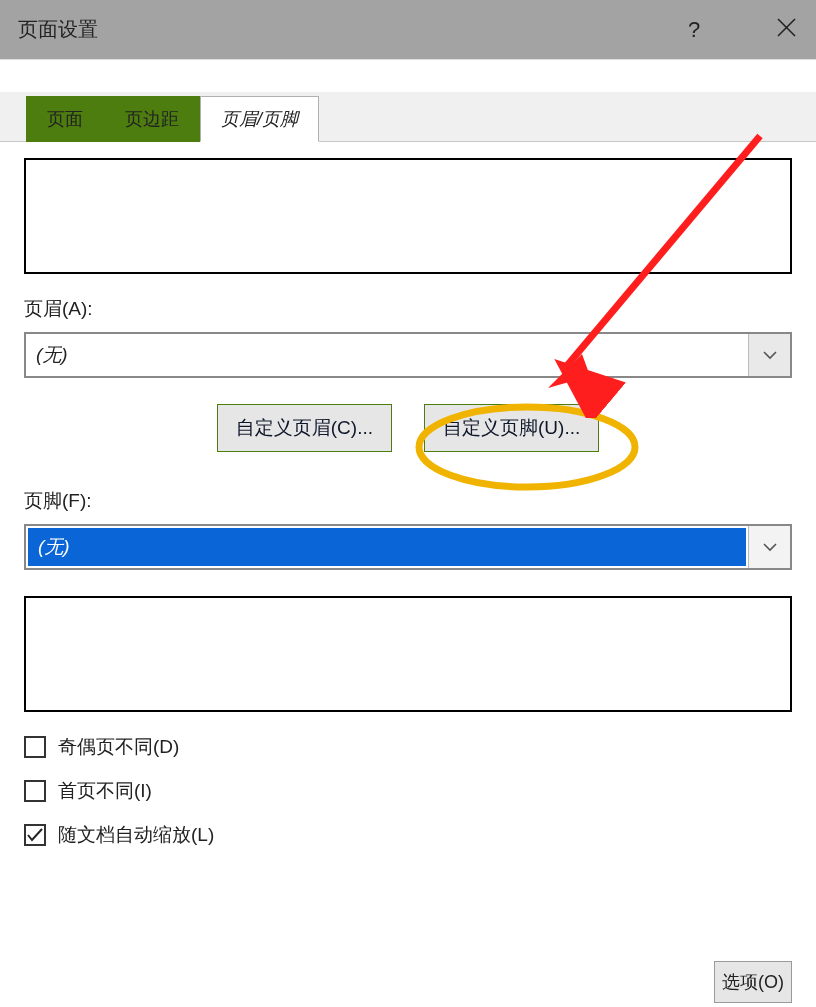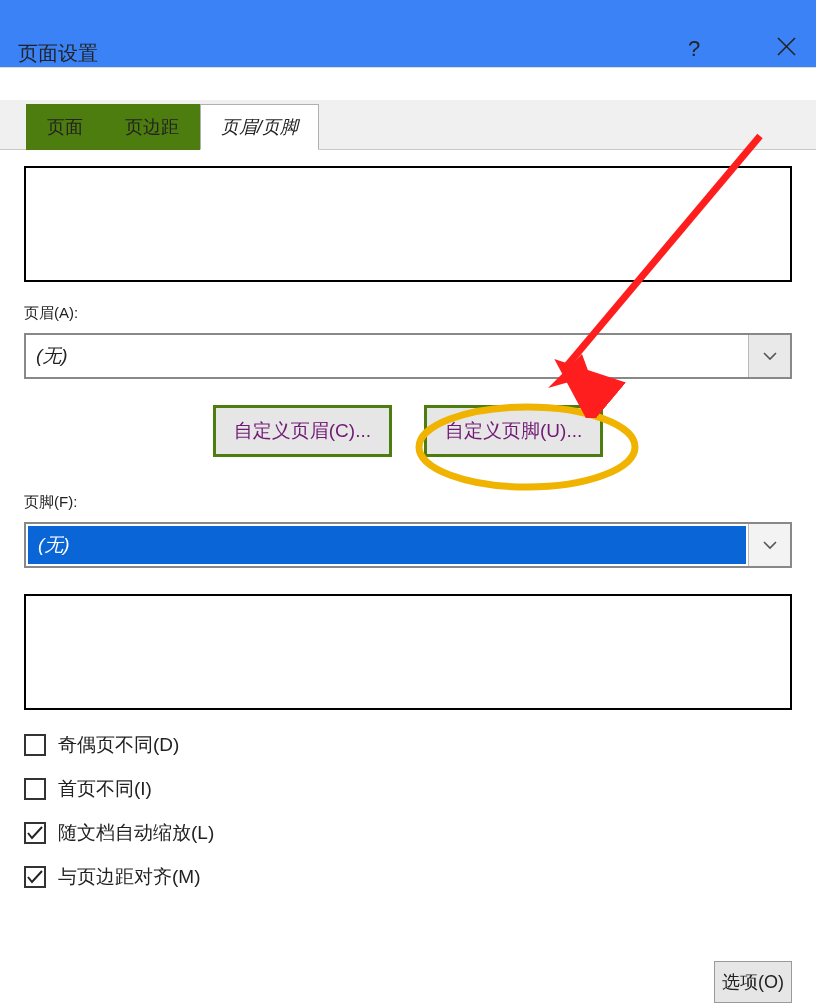--- a/index.html
+++ b/index.html
@@ -12,26 +12,26 @@
       font-size: 17px;
       background: #fff;
       width: 816px;
       height: 1007px;
       overflow: hidden;
       position: relative;
     }
     
     .titlebar {
       display: flex;
-      align-items: flex-end;
+      align-items: center;
       justify-content: space-between;
-      height: 68px;
+      height: 60px;
       padding: 0 12px 0 18px;
       border-bottom: 1px solid #ddd;
-      background: #3b82f6;
+      background: #a3a3a3;
     }
     .titlebar-title {
       font-size: 20px;
       color: #222;
     }
     .titlebar-controls {
       display: flex;
       align-items: center;
       gap: 56px;
     }
@@ -80,21 +80,21 @@
     }
 
     .preview-box {
       border: 2.5px solid #000;
       height: 116px;
       margin-bottom: 22px;
       background: #fff;
     }
 
     .field-label {
-      font-size: 15px;
+      font-size: 19px;
       color: #222;
       margin-bottom: 10px;
     }
 
     .combo {
       display: flex;
       width: 100%;
       border: 2px solid #888;
       height: 46px;
       margin-bottom: 26px;
@@ -134,24 +134,24 @@
     
     .btn-row {
       display: flex;
       justify-content: center;
       gap: 32px;
       margin-bottom: 36px;
       position: relative;
     }
     .std-btn {
       background: #e6e6e6;
-      border: 3px solid #4d7c0f;
+      border: 1px solid #4d7c0f;
       padding: 10px 18px;
       font-size: 19px;
-      color: #701a75;
+      color: #0f172a;
       cursor: pointer;
     }
     .std-btn-wrap.highlighted {
       position: relative;
     }
 
     
     .arrow-annot {
       position: absolute;
       left: 520px;
@@ -279,28 +279,20 @@
       <span class="check-label">首页不同(I)</span>
     </div>
     <div class="check-row">
       <span class="check-box">
         <svg viewBox="0 0 16 14">
           <polyline points="1,7 5,12 15,1" fill="none" stroke="#222" stroke-width="2"></polyline>
         </svg>
       </span>
       <span class="check-label">随文档自动缩放(L)</span>
     </div>
-    <div class="check-row">
-      <span class="check-box">
-        <svg viewBox="0 0 16 14">
-          <polyline points="1,7 5,12 15,1" fill="none" stroke="#222" stroke-width="2"></polyline>
-        </svg>
-      </span>
-      <span class="check-label">与页边距对齐(M)</span>
-    </div>
   </div>
 
 </div>
 
 <svg class="arrow-annot" viewBox="0 0 260 290">
   <defs>
     <marker id="arrowhead" markerWidth="8" markerHeight="10" refX="4" refY="8" orient="auto">
       <polygon points="0,0 8,0 4,10" fill="#ff1e1e"></polygon>
     </marker>
   </defs>

